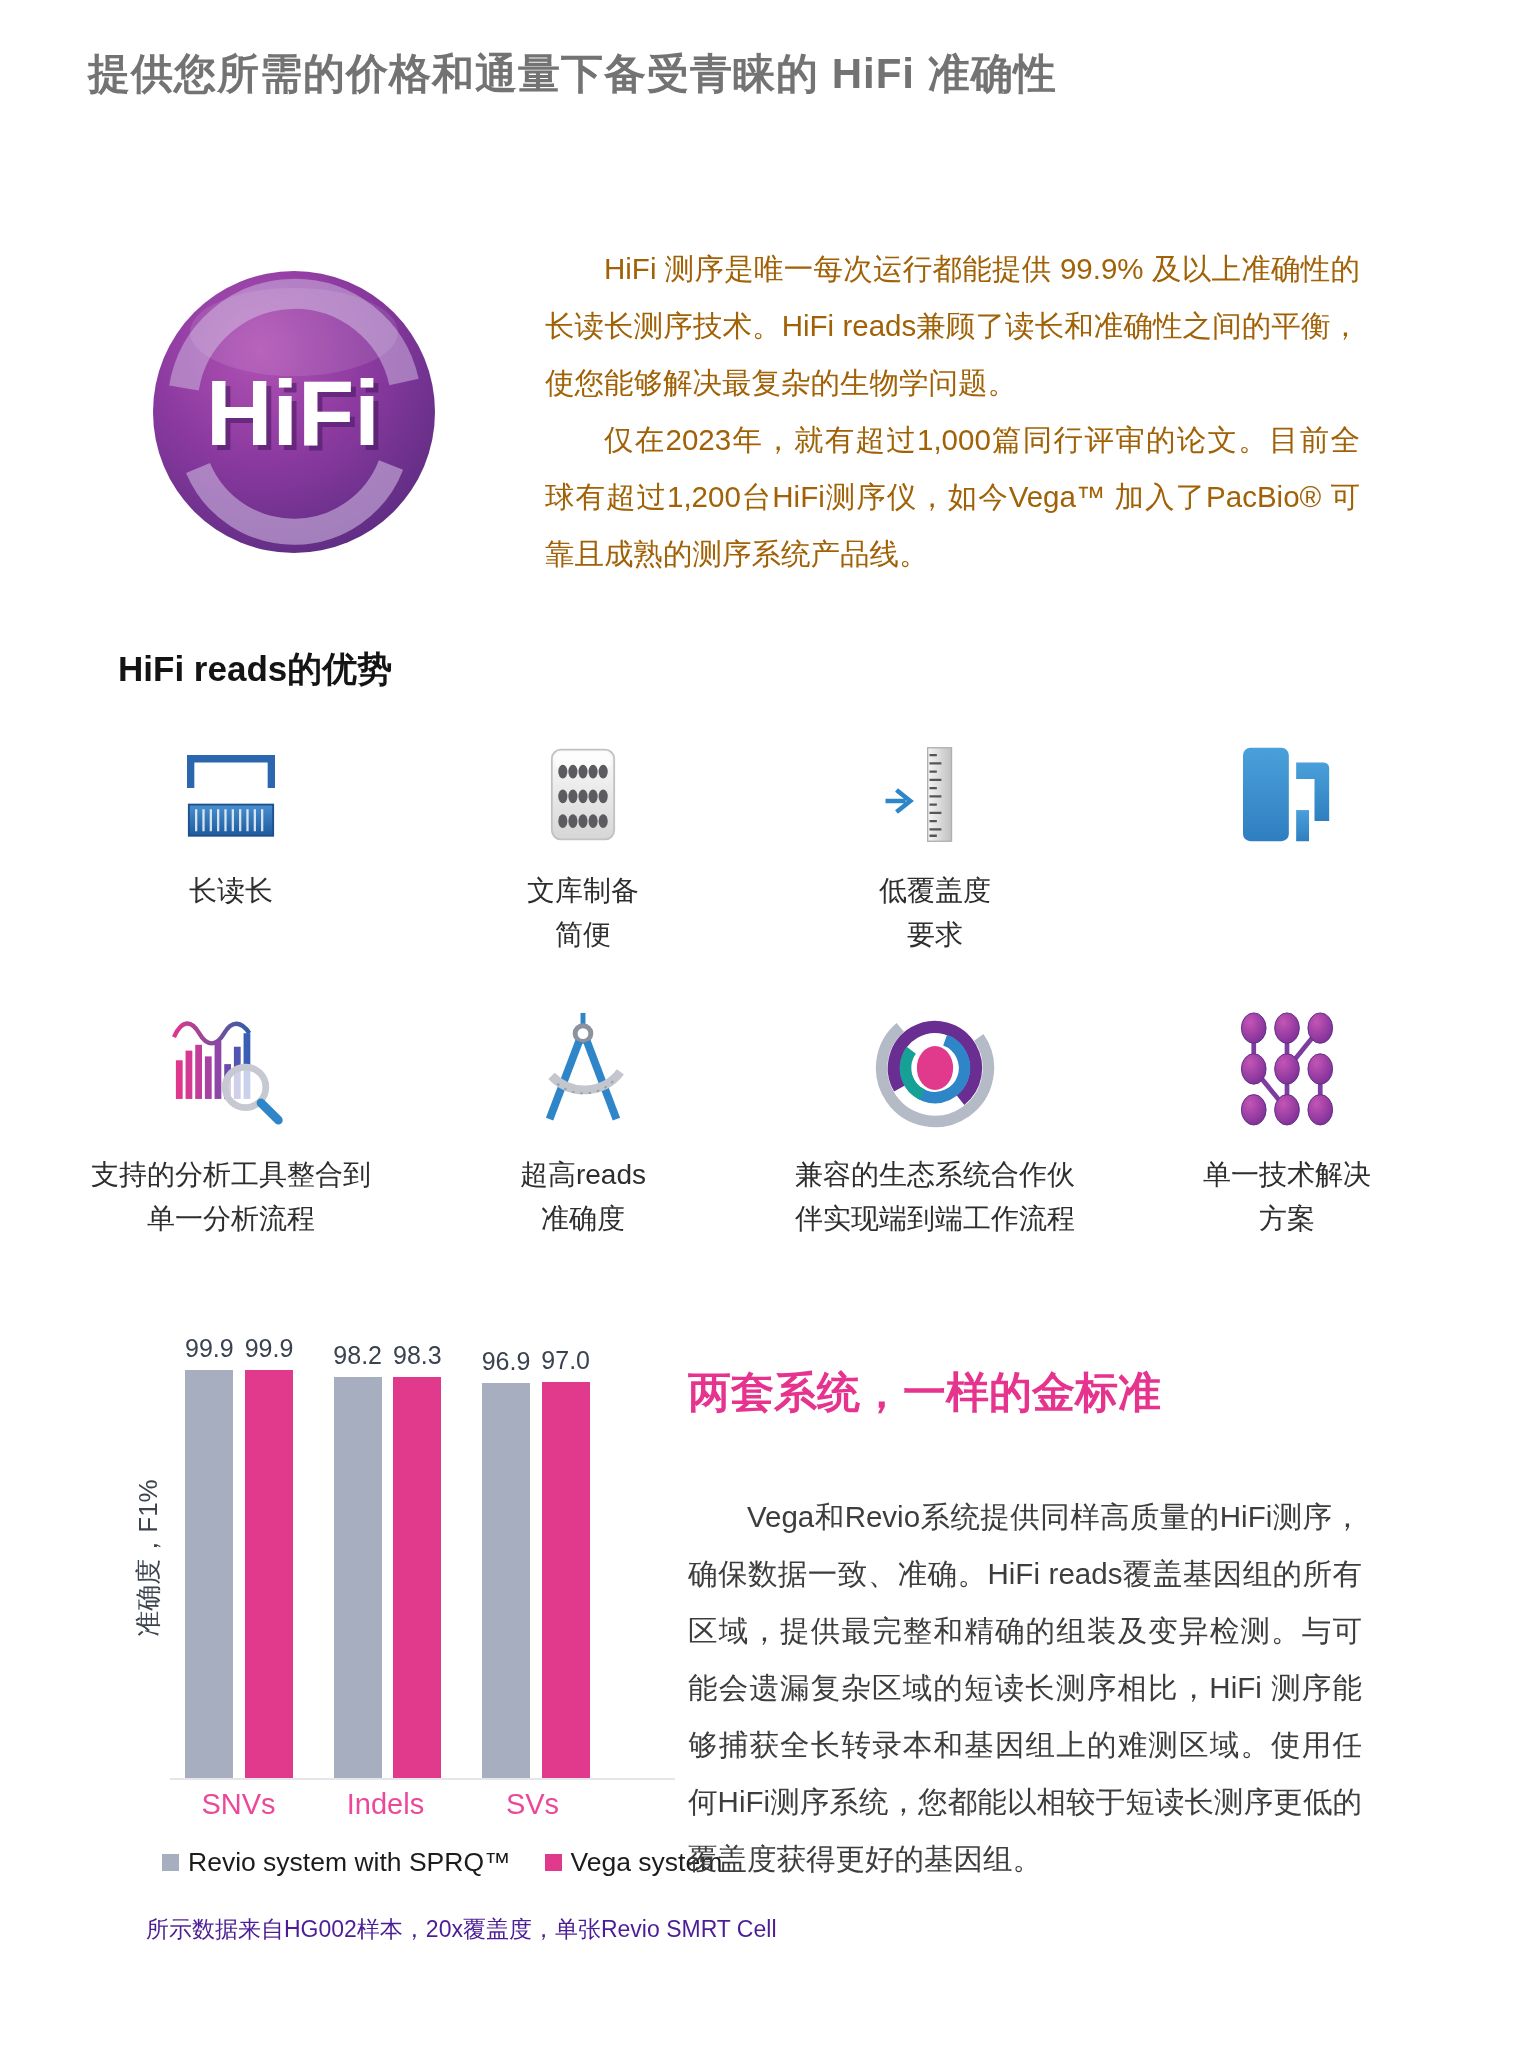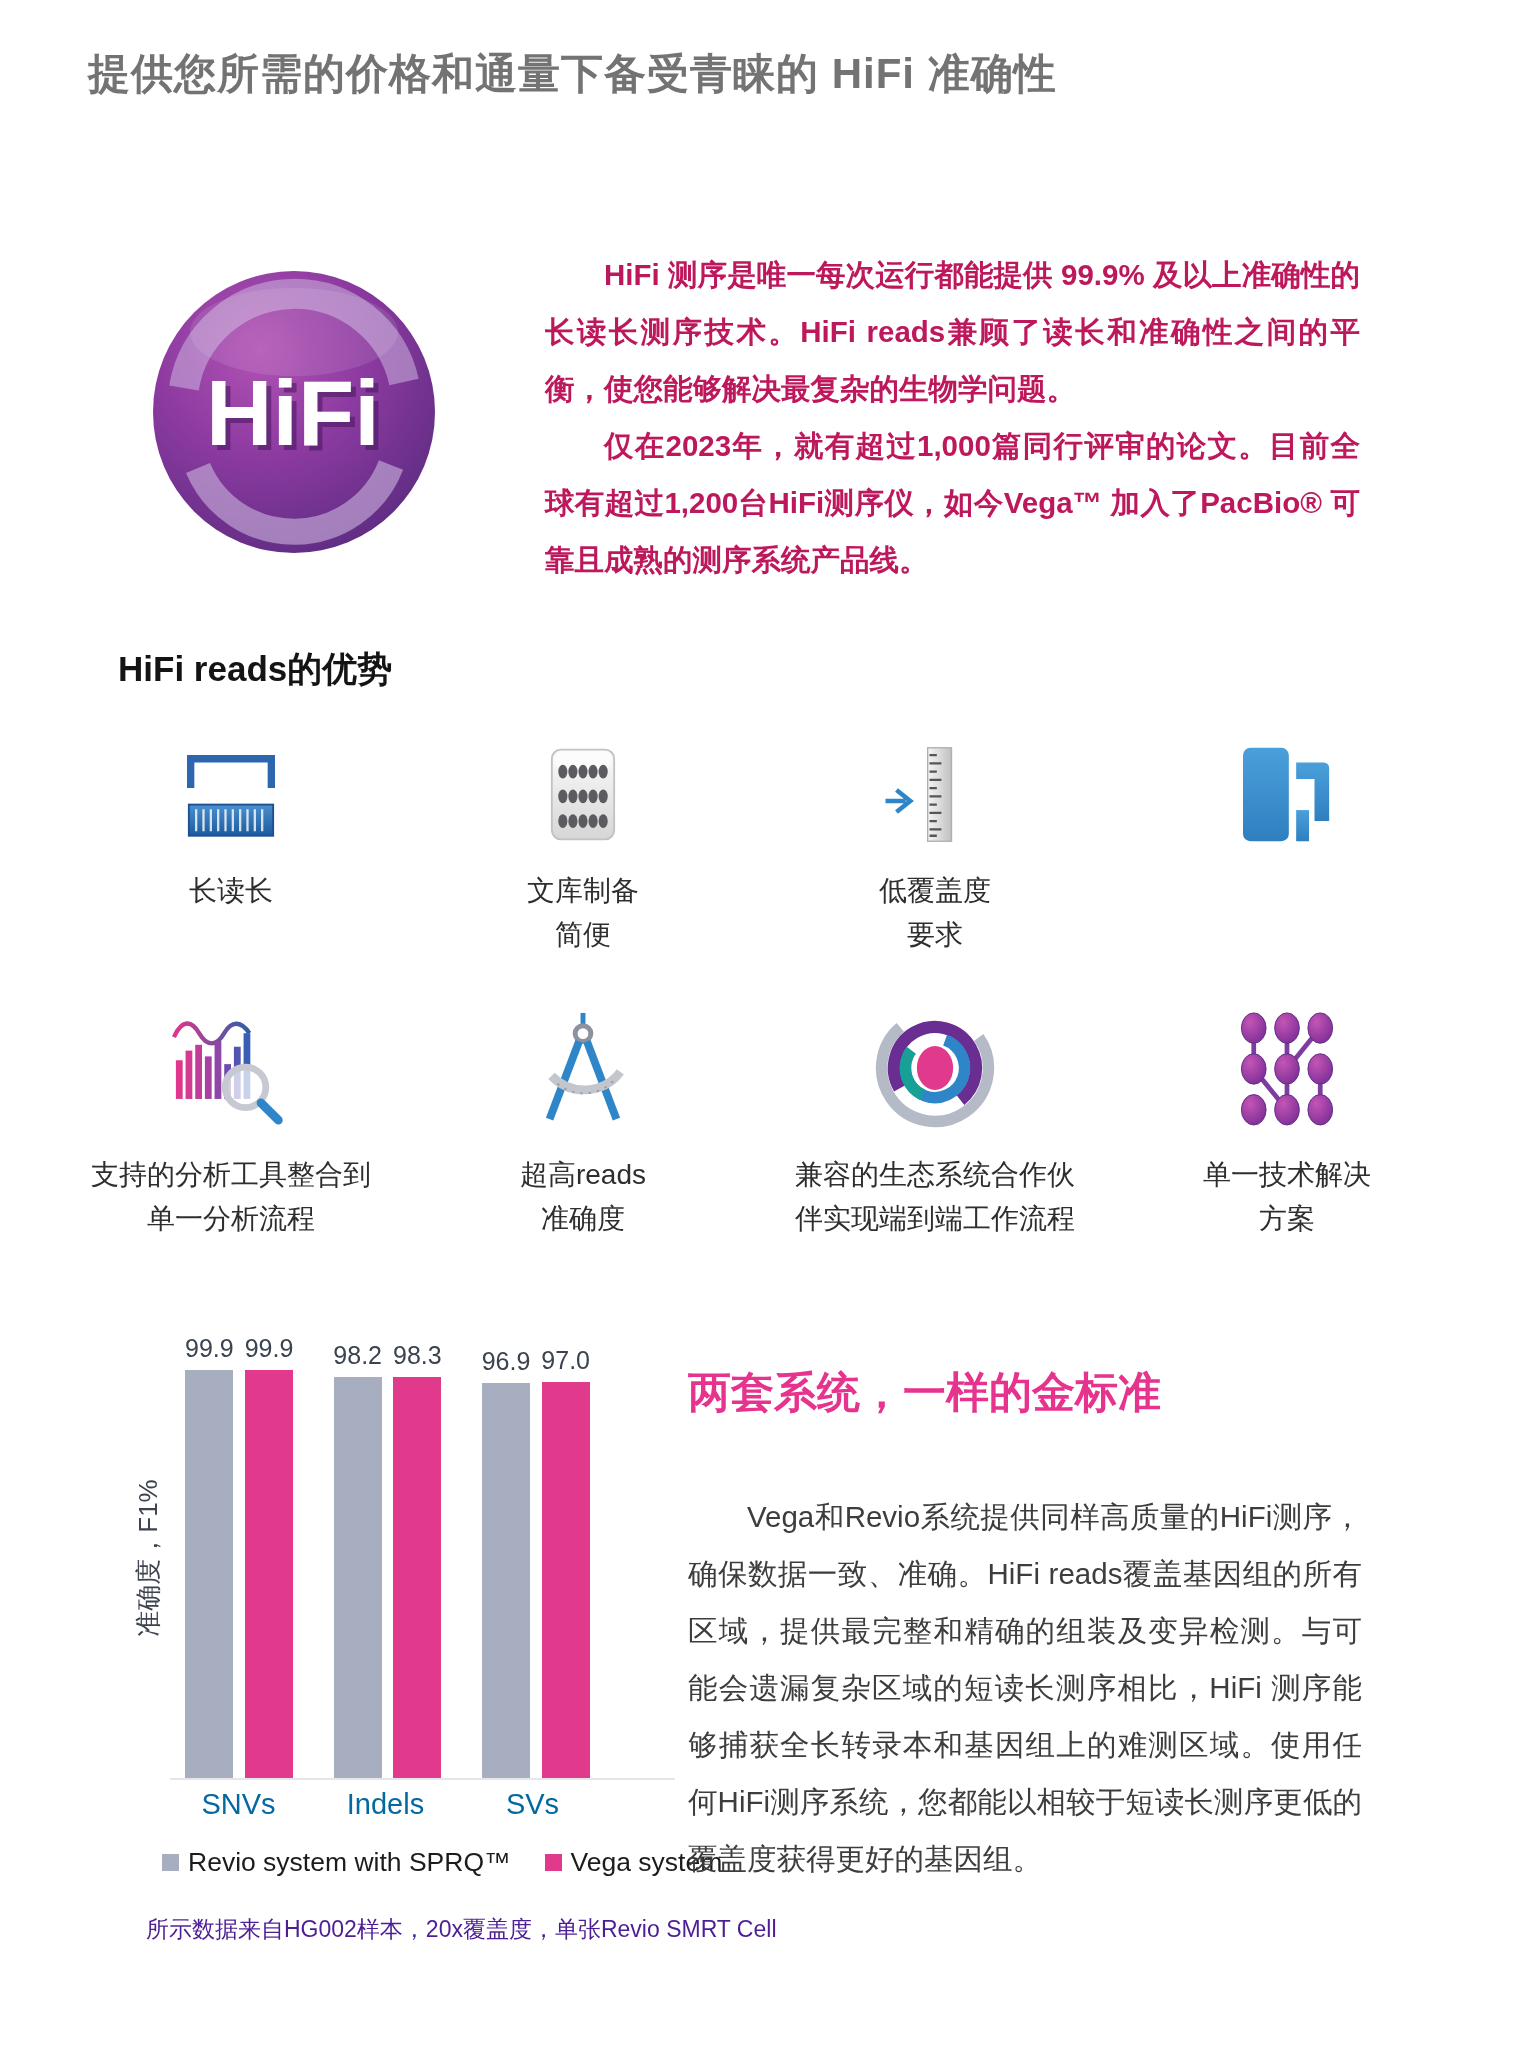--- a/index.html
+++ b/index.html
@@ -8,22 +8,22 @@
     font-family:"Liberation Sans","DejaVu Sans",sans-serif;color:#3d3d3d;
   }
   .main-title{
     position:absolute;left:88px;top:46px;font-size:42px;font-weight:bold;
     color:#737373;letter-spacing:1px;white-space:nowrap;
   }
   
   .logo{position:absolute;left:148px;top:266px;width:292px;height:292px;}
   
   .intro-text{
-    position:absolute;left:545px;top:246px;width:815px;
-    font-size:29.5px;line-height:57px;text-align:justify;color:#be185d;font-weight:bold;
+    position:absolute;left:545px;top:240px;width:815px;
+    font-size:29.5px;line-height:57px;text-align:justify;color:#a16207;
   }
   .intro-text p{margin:0;text-indent:2em;}
   
   .benefits-heading{
     position:absolute;left:118px;top:646px;font-size:35px;font-weight:bold;color:#141414;
   }
   .benefits-grid{
     position:absolute;left:55px;top:733px;width:1408px;
     display:grid;grid-template-columns:repeat(4,1fr);row-gap:40px;text-align:center;
   }
@@ -44,21 +44,21 @@
   .plot{
     position:absolute;left:70px;right:0;top:0;bottom:0;
     display:flex;align-items:flex-end;gap:40px;padding:0 15px;
     border-bottom:2px solid #e6e6ea;
   }
   .bar-group{display:flex;gap:11px;align-items:flex-end;}
   .bar-wrap{display:flex;flex-direction:column;align-items:center;text-align:right;}
   .bar-value{font-size:25px;color:#3b4350;margin-bottom:7px;}
   .bar{width:48px;}
   .cat-labels{display:flex;gap:40px;margin-left:70px;padding:0 15px;margin-top:8px;}
-  .cat-label{width:107px;text-align:center;font-size:29px;color:#0369a1;}
+  .cat-label{width:107px;text-align:center;font-size:29px;color:#ec4899;}
   .legend{
     margin-left:62px;margin-top:26px;display:flex;gap:34px;align-items:center;
     font-size:26.5px;color:#1c1c1c;
   }
   .legend-item{display:flex;align-items:center;gap:9px;white-space:nowrap;}
   .legend-swatch{width:17px;height:17px;display:inline-block;}
   .chart-footnote{margin-left:46px;margin-top:36px;font-size:23px;color:#4c1d95;white-space:nowrap;}
   
   .gold-heading{
     position:absolute;left:688px;top:1364px;font-size:43px;font-weight:bold;color:#e6348e;

